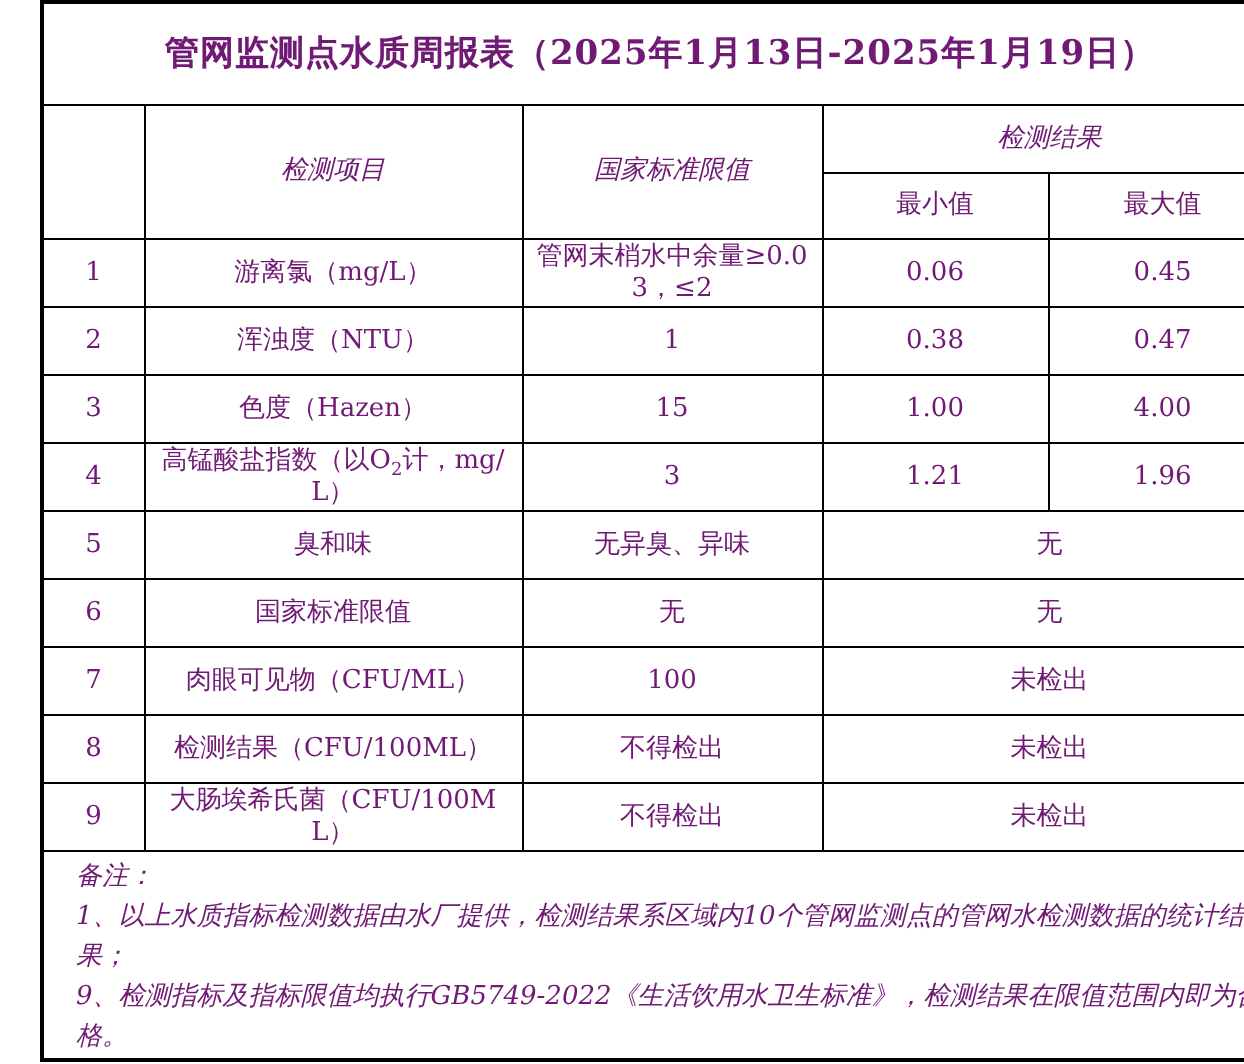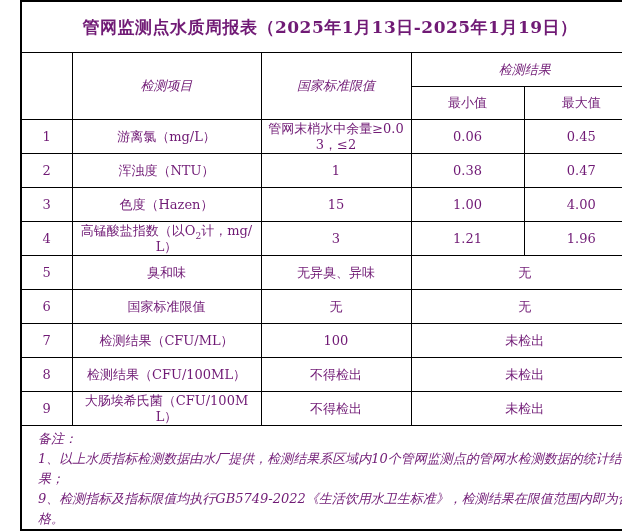--- a/index.html
+++ b/index.html
@@ -129,21 +129,21 @@
 
     <tr class="data-row">
       <td>6</td>
       <td class="item-cell">国家标准限值</td>
       <td>无</td>
       <td colspan="2">无</td>
     </tr>
 
     <tr class="data-row">
       <td>7</td>
-      <td class="item-cell">检测结果（CFU/ML）</td>
+      <td class="item-cell">肉眼可见物（CFU/ML）</td>
       <td>100</td>
       <td colspan="2">未检出</td>
     </tr>
 
     <tr class="data-row">
       <td>8</td>
       <td class="item-cell">检测结果（CFU/100ML）</td>
       <td>不得检出</td>
       <td colspan="2">未检出</td>
     </tr>

